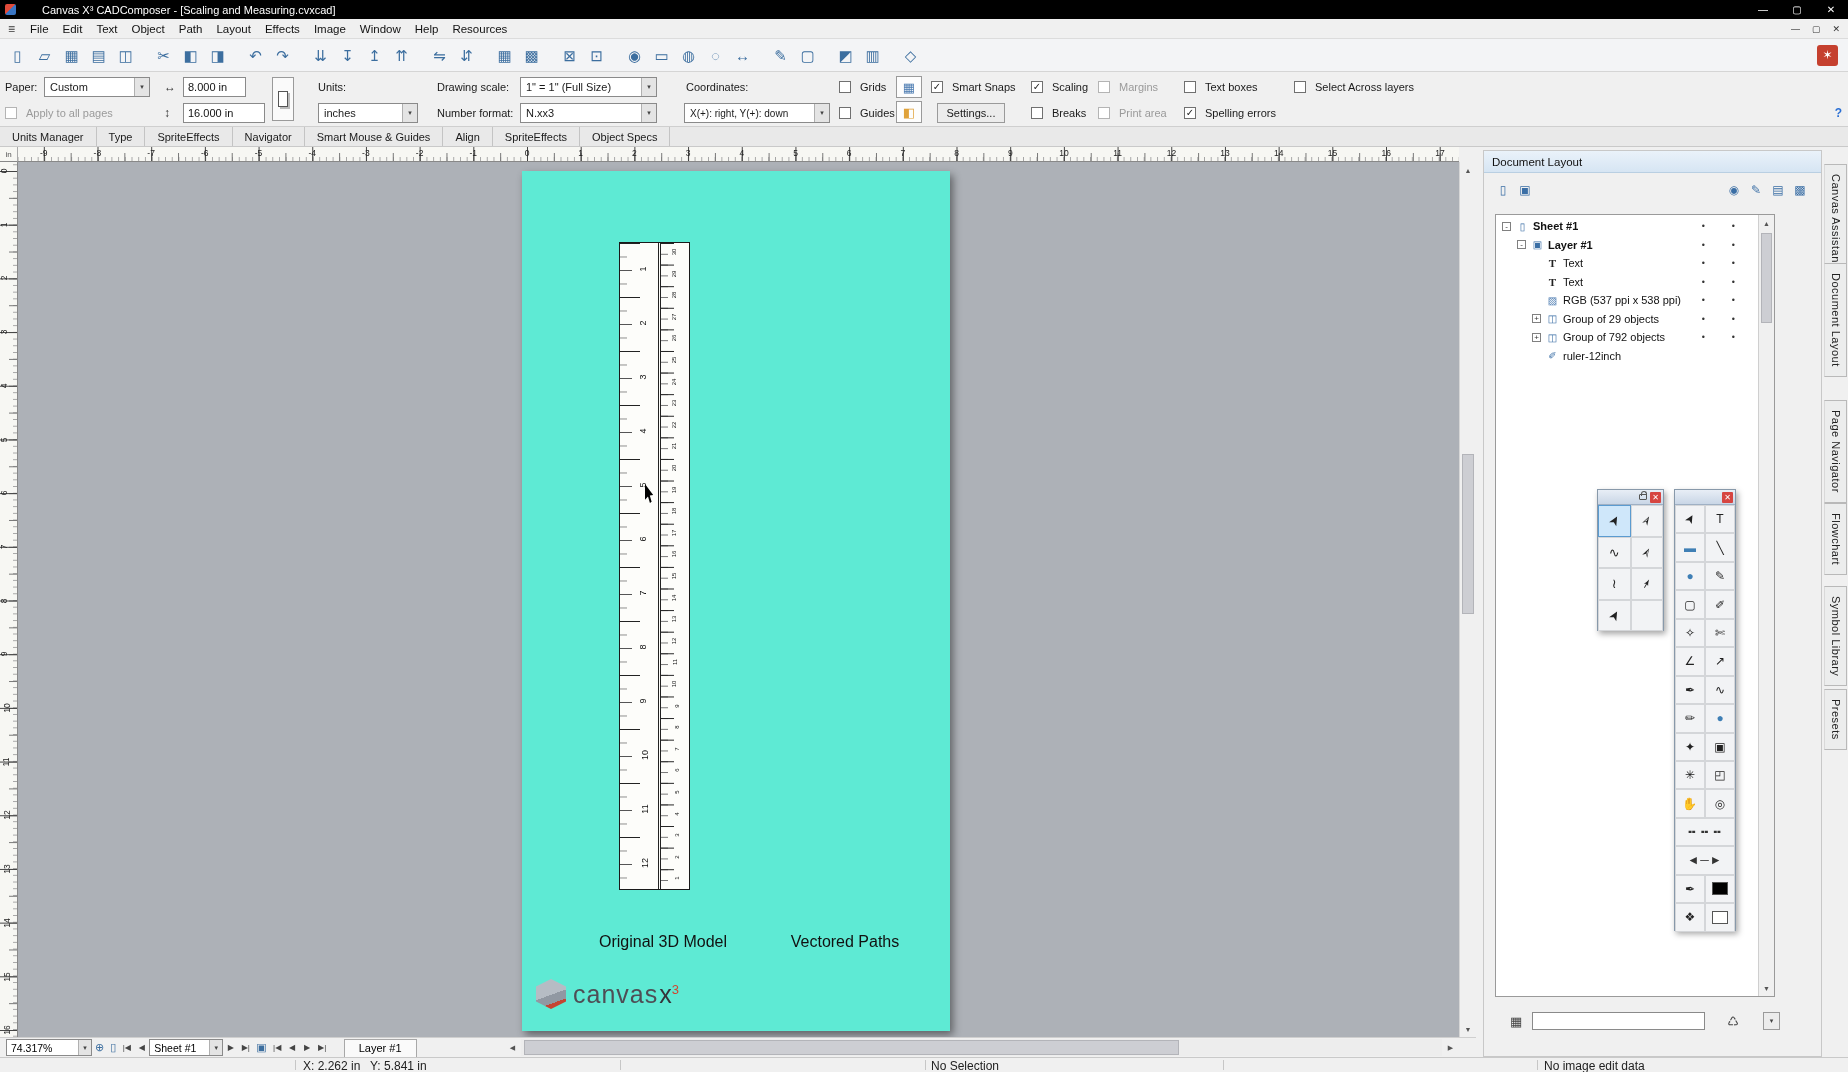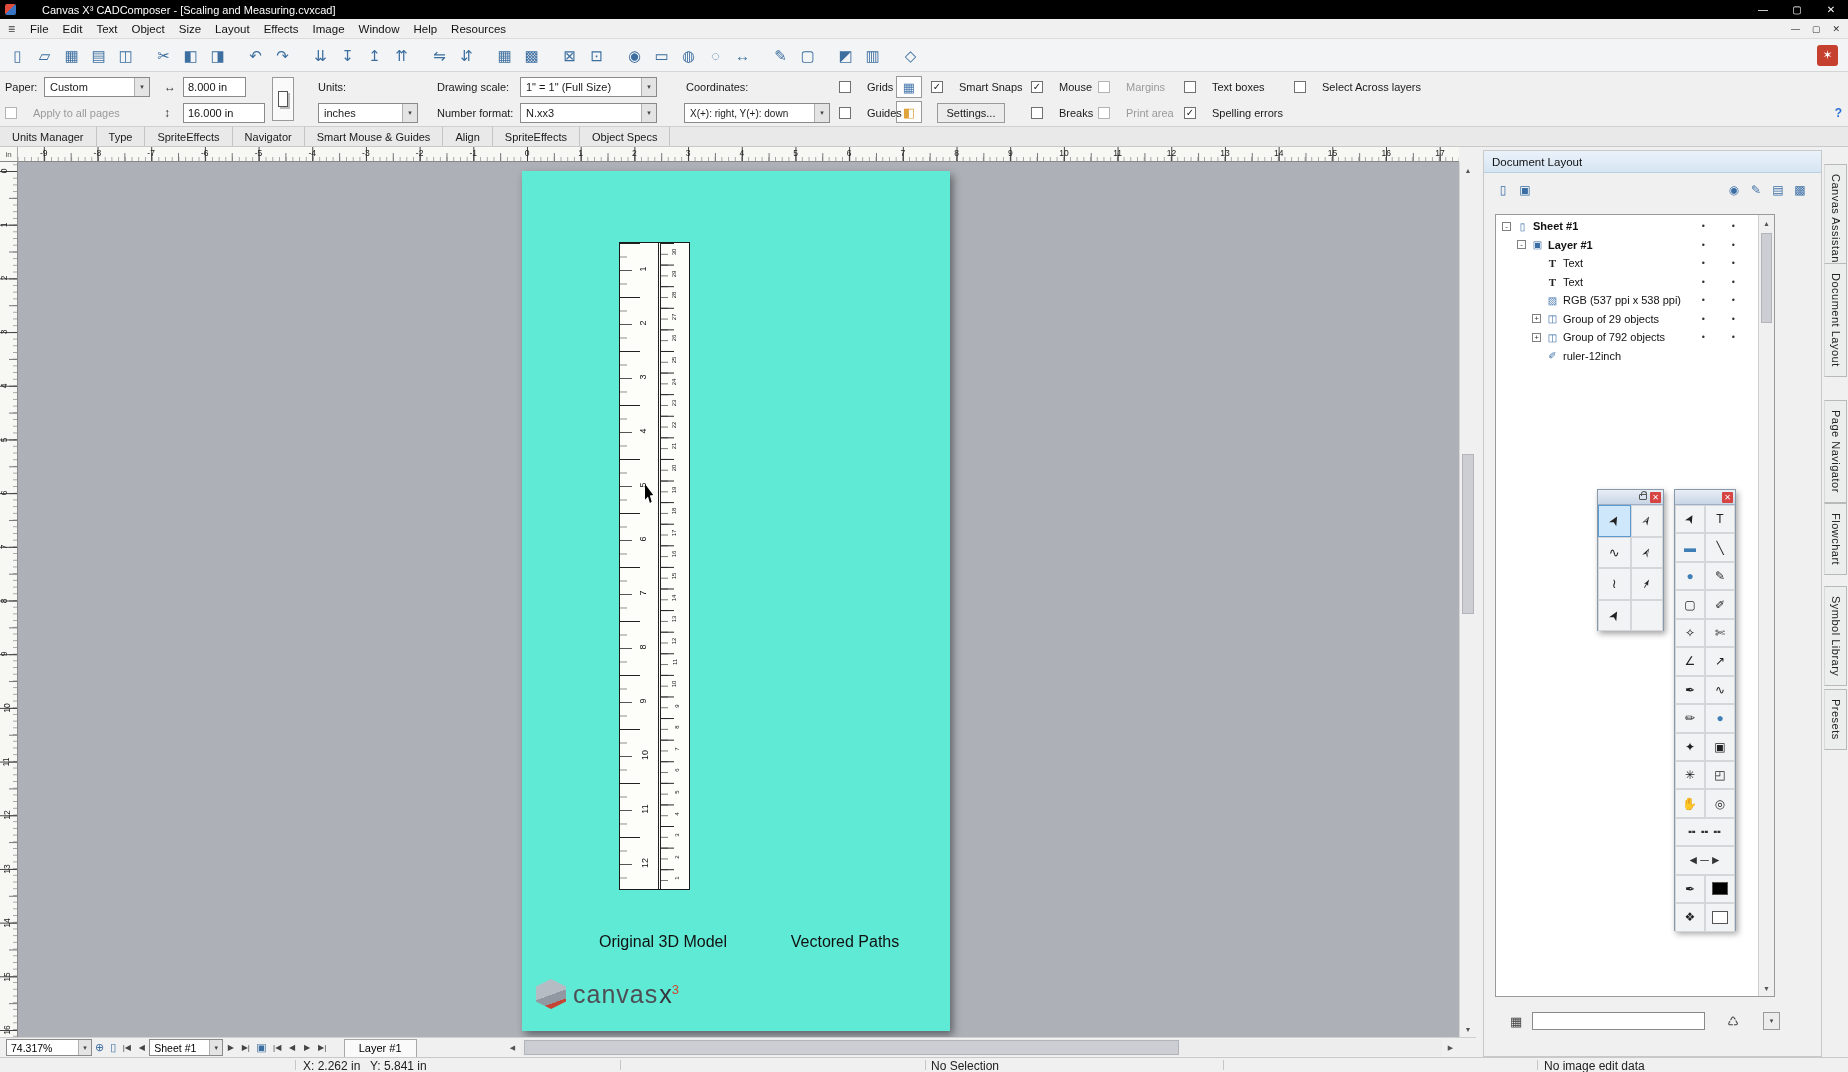--- a/index.html
+++ b/index.html
@@ -41,21 +41,21 @@
   .combo { position:absolute; height:20px; background:#fff; border:1px solid #8a8a8a; display:flex;
            align-items:center; padding-left:5px; font-size:11px; white-space:nowrap; overflow:hidden; }
   .combo .arrow { margin-left:auto; width:15px; align-self:stretch; display:flex; align-items:center;
                   justify-content:center; background:#e4e4e4; border-left:1px solid #b0b0b0; font-size:7px; color:#444; flex:none; }
   .tinput { position:absolute; height:20px; background:#fff; border:1px solid #8a8a8a; font-size:11px;
             padding-left:4px; font-family:"Liberation Sans",sans-serif; color:#111; }
   .dim-icon { position:absolute; font-size:12px; color:#333; }
   .page-btn { position:absolute; left:272px; top:5px; width:22px; height:44px; border:1px solid #9a9a9a;
               background:#fafafa; display:flex; align-items:center; justify-content:center; }
   .page-btn .pg { width:10px; height:16px; background:#fff; border:1px solid #555; box-shadow:2px 2px 0 #bbb; }
-  .cb { position:absolute; display:flex; align-items:center; gap:16px; height:16px; white-space:nowrap; }
+  .cb { position:absolute; display:flex; align-items:center; gap:9px; height:16px; white-space:nowrap; }
   .cbbox { width:12px; height:12px; background:#fff; border:1px solid #707070; font-size:10px; line-height:10px;
            text-align:center; color:#222; flex:none; }
   .cb.dis { color:#9a9a9a; } .cb.dis .cbbox { border-color:#b4b4b4; }
   .sq-btn { position:absolute; width:26px; height:22px; border:1px solid #9a9a9a; background:#fdfdfd;
             display:flex; align-items:center; justify-content:center; font-size:13px; }
   .grid-glyph { color:#4a7ab0; } .snap-glyph { color:#e0a23a; }
   .push-btn { position:absolute; height:20px; background:#ececec; border:1px solid #9a9a9a; display:flex;
               align-items:center; justify-content:center; font-size:11px; }
   .help-btn { position:absolute; width:15px; height:15px; border-radius:50%; color:#2a6fd4; font-weight:bold;
               font-size:12px; display:flex; align-items:center; justify-content:center; }
@@ -227,21 +227,21 @@
     </div>
   </div>
 
   <div class="menubar">
     <div class="hamburger">≡</div>
     <div id="menu-items" class="menu-items">
         <div class="menu-item">File</div>
         <div class="menu-item">Edit</div>
         <div class="menu-item">Text</div>
         <div class="menu-item">Object</div>
-        <div class="menu-item">Size</div>
+        <div class="menu-item">Path</div>
         <div class="menu-item">Layout</div>
         <div class="menu-item">Effects</div>
         <div class="menu-item">Image</div>
         <div class="menu-item">Window</div>
         <div class="menu-item">Help</div>
         <div class="menu-item">Resources</div>
       </div>
     <div class="doc-controls">
       <span>—</span>
       <span>▢</span>
@@ -393,21 +393,21 @@
   <div class="cb" style="left: 839px; top: 7px;">
         <div class="cbbox"></div>
         <div class="cblbl">Grids</div>
       </div>
       <div class="cb" style="left: 931px; top: 7px;">
         <div class="cbbox">✓</div>
         <div class="cblbl">Smart Snaps</div>
       </div>
       <div class="cb" style="left: 1031px; top: 7px;">
         <div class="cbbox">✓</div>
-        <div class="cblbl">Mouse</div>
+        <div class="cblbl">Scaling</div>
       </div>
       <div class="cb dis" style="left: 1098px; top: 7px;">
         <div class="cbbox"></div>
         <div class="cblbl">Margins</div>
       </div>
       <div class="cb" style="left: 1184px; top: 7px;">
         <div class="cbbox"></div>
         <div class="cblbl">Text boxes</div>
       </div>
       <div class="cb" style="left: 1294px; top: 7px;">

